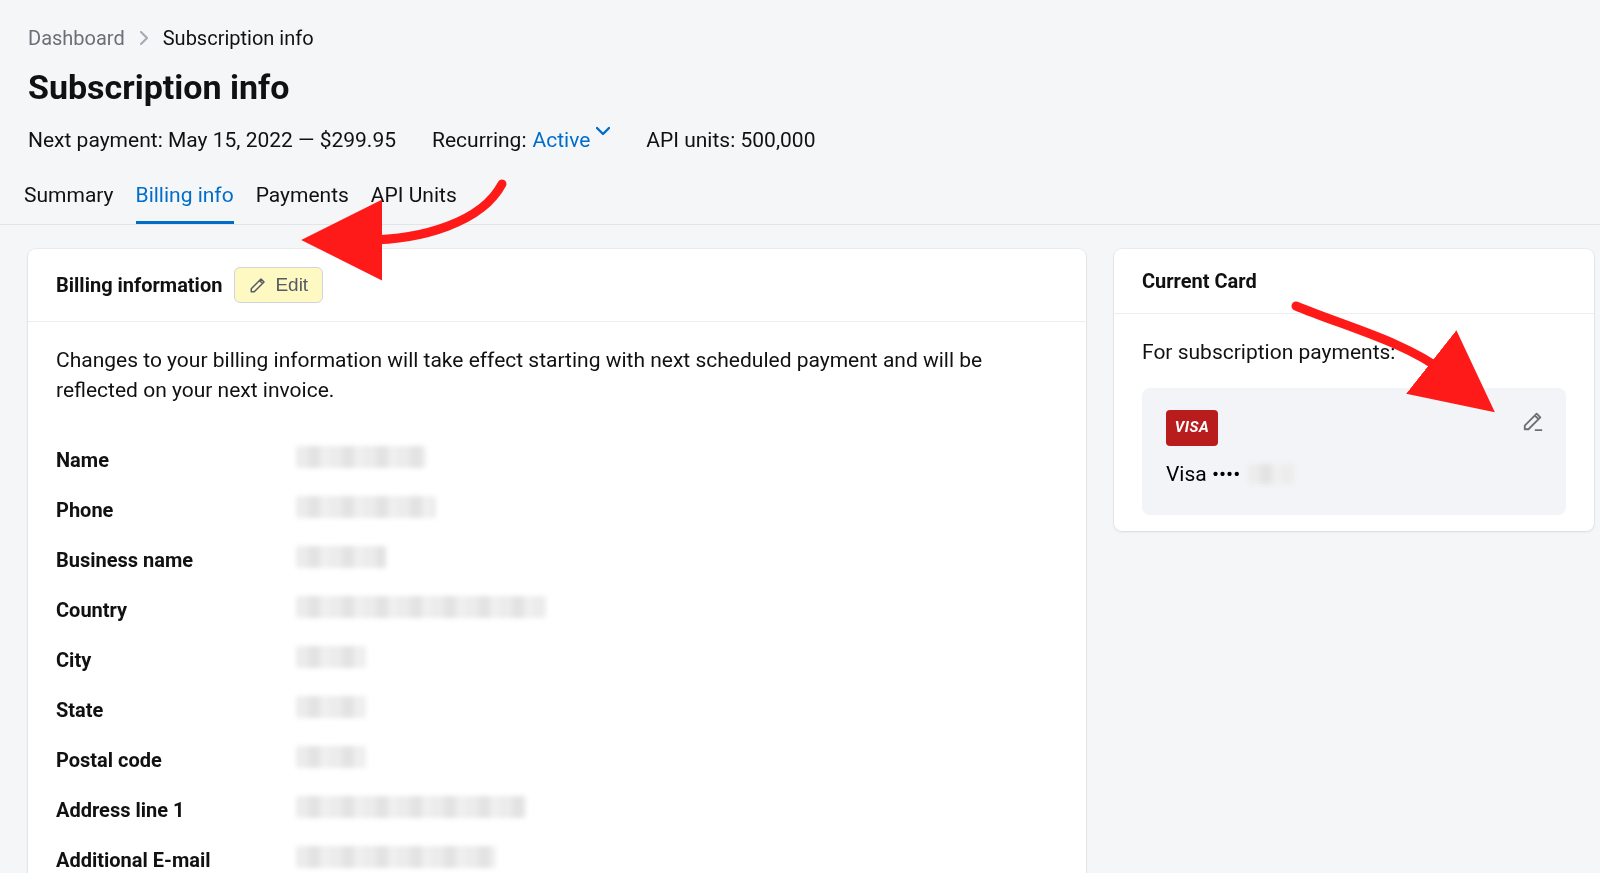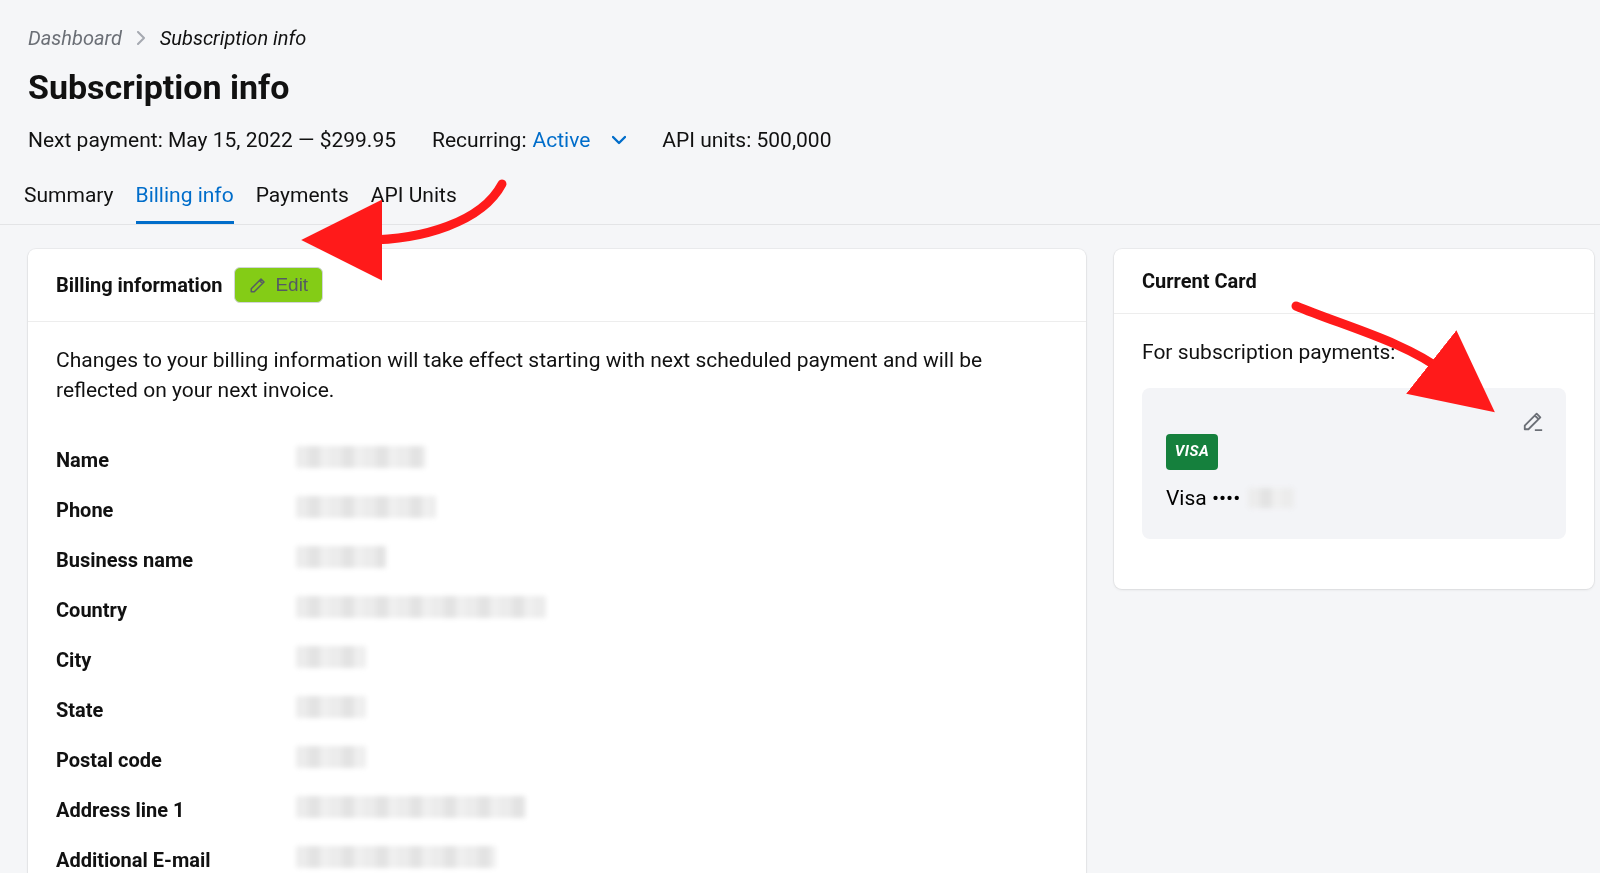--- a/index.html
+++ b/index.html
@@ -18,21 +18,20 @@
   .page-header {
     padding: 24px 28px 0 28px;
   }
   .breadcrumb {
     display: flex;
     align-items: center;
     gap: 14px;
     font-size: 20px;
     color: #6b6f76;
     margin-bottom: 12px;
-    font-style: italic;
   }
   .breadcrumb a { color: #6b6f76; text-decoration: none; cursor: pointer; }
   .breadcrumb .current { color: #111; }
   .chev-icon { display:inline-flex; align-items:center; }
   .page-title {
     font-size: 34px;
     font-weight: 700;
     margin-bottom: 14px;
   }
   .info-line {
@@ -44,22 +43,22 @@
     margin-bottom: 26px;
   }
   .info-line .rec {
     display: inline-flex;
     align-items: center;
     gap: 6px;
   }
   .info-line .rec-active {
     color: #006dca;
     display:inline-flex;
-    align-items:center;
-    gap:22px;
+    align-items:flex-start;
+    gap:6px;
     cursor:pointer;
   }
 
   
   .tabs {
     display: flex;
     gap: 22px;
     padding: 0 24px;
     border-bottom: 1px solid rgba(0,0,0,0.07);
     font-size: 21px;
@@ -99,21 +98,21 @@
     border-bottom: 1px solid rgba(0,0,0,0.07);
   }
   .card-head h2 {
     font-size: 20px;
     font-weight: 700;
   }
   .edit-btn {
     display: inline-flex;
     align-items: center;
     gap: 8px;
-    background: #84cc16;
+    background: #fef9c3;
     border: 1px solid #d1d4da;
     border-radius: 6px;
     padding: 6px 14px;
     font-size: 19px;
     color: #555a63;
     cursor: pointer;
   }
   .edit-btn svg { display:block; }
 
   .card-body { padding: 24px 28px 26px; }
@@ -150,47 +149,46 @@
   .bb-d{width:250px}
   .bb-e{width:70px}
   .bb-f{width:70px}
   .bb-g{width:70px}
   .bb-h{width:230px}
   .bb-i{width:200px}
 
   
   .right-card { flex: 0 0 480px; }
   .right-card .card-head { padding:18px 28px; }
-  .right-body { padding: 24px 28px 50px; }
+  .right-body { padding: 24px 28px 16px; }
   .right-desc {
     font-size: 21px;
     margin-bottom: 20px;
   }
 
   .cc-box {
     background: #f3f4f7;
     border-radius: 8px;
     padding: 22px 24px 26px;
     position: relative;
   }
   .visa-badge {
     display: inline-flex;
     align-items: center;
     justify-content: center;
-    background: #15803d;
+    background: #b91c1c;
     color: #fff;
     font-weight: 700;
     font-style: italic;
     font-size: 15px;
     letter-spacing: 0.5px;
     width: 52px;
     height: 36px;
     border-radius: 4px;
     margin-bottom: 14px;
-    margin-top: 24px;
   }
   .cc-line {
     display: flex;
     align-items: center;
     gap: 8px;
     color: #000000;
     font-size: 21px;
   }
   .cc-line .blur-box { height:20px; width:46px; }
   .cc-edit-icon {

